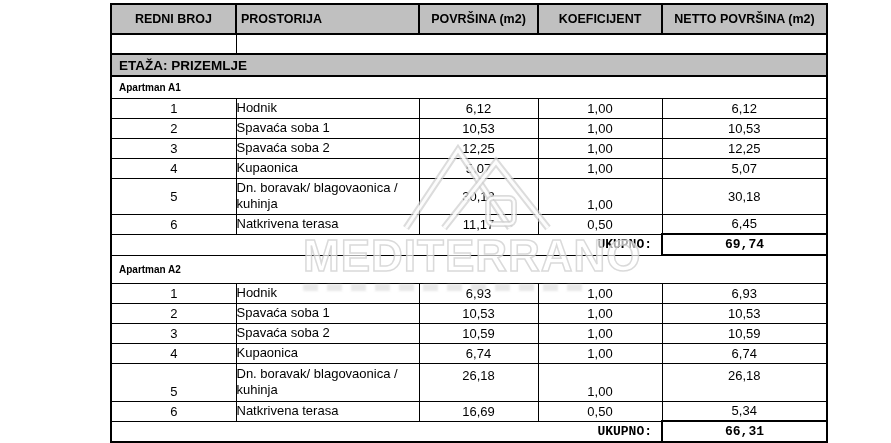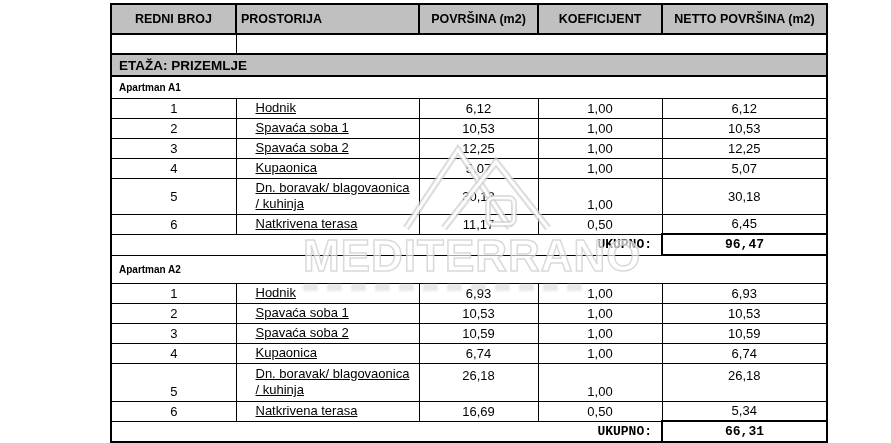--- a/index.html
+++ b/index.html
@@ -27,21 +27,21 @@
   tr.r-data     { height:20px; }
   tr.r-tall1    { height:36px; }
   tr.r-tall2    { height:38px; }
   tr.r-total    { height:21px;font-family:Liberation Mono, monospace; }
   td.section {
     background:#c0c0c0; font-weight:bold; padding-left:7px;
     border-top:2px solid #000; border-bottom:2px solid #000; font-size:13.5px;
   }
   td.apartman { font-weight:bold; padding-left:7px; border-bottom:1px solid #000; font-size:10px; }
   td.num, td.area, td.coef, td.net { text-align:center; }
-  td.room { text-align:left; padding-left:19px; line-height:1.25;text-decoration:underline; }
+  td.room { text-align:left; padding-left:0; line-height:1.25; }
   td.vbottom { vertical-align:bottom; padding-bottom:2px; }
   td.vtop { vertical-align:top; padding-top:4px;margin-top:40px; }
   td.total-label { text-align:right; font-weight:bold; padding-right:9px; }
   td.total-value {
     text-align:center; font-weight:bold; border:2px solid #000;
     box-shadow:2px 0 0 0 rgba(150,150,150,0.6);
   }
   
   .watermark { position:absolute; left:0; top:0; width:891px; height:443px; pointer-events:none; z-index:5; }
   .wm-house { position:absolute; left:378px; top:136px; }
@@ -134,21 +134,21 @@
     <tr class="r-data">
       <td class="num">6</td>
       <td class="room">Natkrivena terasa</td>
       <td class="area">11,17</td>
       <td class="coef">0,50</td>
       <td class="net">6,45</td>
     </tr>
 
     <tr class="r-total">
       <td class="total-label" colspan="4">UKUPNO:</td>
-      <td class="total-value">96,47</td>
+      <td class="total-value">69,74</td>
     </tr>
 
     <tr class="r-apartman2">
       <td class="apartman" colspan="5">Apartman A2</td>
     </tr>
 
     <tr class="r-data">
       <td class="num">1</td>
       <td class="room">Hodnik</td>
       <td class="area">6,93</td>

